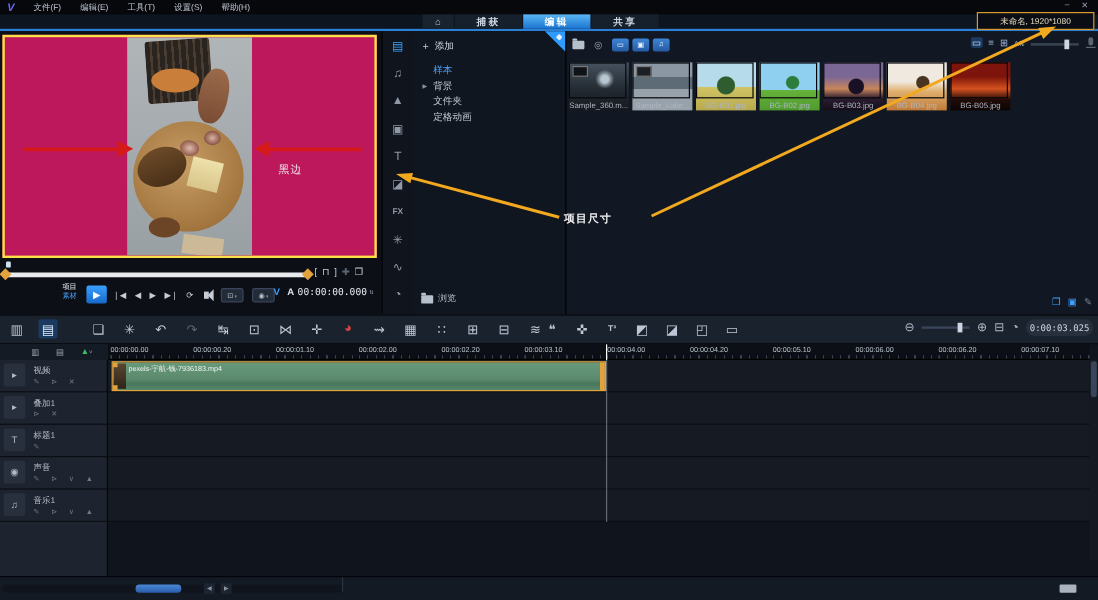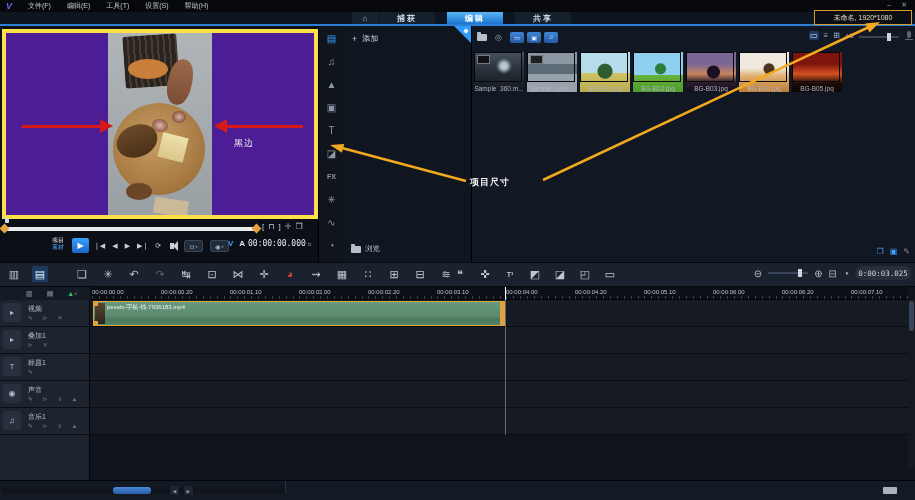--- a/index.html
+++ b/index.html
@@ -11,21 +11,21 @@
   .winctl{position:absolute;right:8px;top:1px;font-size:7px;color:#98a1ac;display:flex;gap:10px;}
   .projbox{position:absolute;right:3px;top:10px;width:96px;height:13px;border:1px solid #d89a2e;background:#0a0e14;display:flex;align-items:center;justify-content:center;font-size:7px;color:#e8dcc0;}
   
   .tabbar{position:absolute;left:0;top:12px;width:915px;height:12px;background:#0d1520;border-bottom:2px solid #2b7fd4;}
   .tabs{position:absolute;left:352px;top:0;height:12px;display:flex;gap:1px;}
   .tab-home{width:26px;height:12px;background:#18232f;display:flex;align-items:center;justify-content:center;color:#aeb8c4;font-size:8px;}
   .tab{width:56px;height:12px;background:#16202c;display:flex;align-items:center;justify-content:center;font-size:8px;font-weight:bold;color:#cfd8e4;letter-spacing:2px;}
   .tab.active{background:linear-gradient(#5ab6f5,#1a74cf);color:#fff;}
   
   .preview{position:absolute;left:0;top:26px;width:318px;height:236px;background:#0c0f15;}
-  .pv-frame{position:absolute;left:2px;top:3px;width:308px;height:182px;border:4px solid #fde047;background:#4c1d95;overflow:hidden;}
+  .pv-frame{position:absolute;left:2px;top:3px;width:308px;height:182px;border:2px solid #fde047;background:#be185d;overflow:hidden;}
   .pv-video{position:absolute;left:102px;top:0;width:104px;height:182px;background:linear-gradient(#b0b5b8,#99a0a4);overflow:hidden;}
   .basket{position:absolute;left:16px;top:2px;width:54px;height:52px;background:repeating-linear-gradient(90deg,#2a2420 0 4px,#4a3c2e 4px 6px),#2a2420;border-radius:3px;transform:rotate(-4deg);}
   .basket-food{position:absolute;left:20px;top:26px;width:40px;height:20px;background:#c97e3a;border-radius:50%;}
   .ham{position:absolute;left:60px;top:26px;width:24px;height:46px;background:linear-gradient(#9a6a4a,#7a4c34);border-radius:45%;transform:rotate(12deg);}
   .board{position:absolute;left:5px;top:70px;width:92px;height:92px;border-radius:50%;background:radial-gradient(circle at 45% 40%,#c69f66,#a4763f 70%,#85582c);}
   .bread{position:absolute;left:8px;top:92px;width:42px;height:32px;border-radius:50%;background:linear-gradient(#6b4a28,#4a3018);transform:rotate(-22deg);}
   .fig1{position:absolute;left:44px;top:86px;width:16px;height:13px;border-radius:50%;background:radial-gradient(#dcbcae,#8a4c3c 80%);transform:rotate(10deg);}
   .fig2{position:absolute;left:64px;top:78px;width:14px;height:12px;border-radius:50%;background:radial-gradient(#d8b4a4,#7e4434 80%);}
   .cheese{position:absolute;left:52px;top:102px;width:26px;height:25px;background:linear-gradient(#eee1ab,#d8c58a);transform:rotate(14deg);}
   .bread2{position:absolute;left:18px;top:150px;width:26px;height:17px;border-radius:50%;background:#6b4526;}
@@ -173,21 +173,21 @@
       <span>–</span>
       <span>✕</span>
     </div>
   </div>
 
   <div class="tabbar">
     <div class="tabs">
       <div class="tab-home">
         <span>⌂</span>
       </div>
-      <div style="display:flex;gap:12px">
+      <div style="display:flex;gap:1px">
         <div class="tab">捕获</div>
           <div class="tab active">编辑</div>
           <div class="tab">共享</div>
       </div>
     </div>
   </div>
 
   <div class="projbox">
     <span>未命名, 1920*1080</span>
   </div>
@@ -274,20 +274,43 @@
         <div class="cat">✳</div>
         <div class="cat">∿</div>
         <div class="cat">◔</div>
     </div>
     <div class="lib-nav">
       <div class="pin"></div>
       <div class="pin-dot"></div>
       <div class="addrow">
         <span class="addplus">+</span>
         <span>添加</span>
+      </div>
+      <div class="navlist">
+
+          <div class="navitem selected">
+            <span class="exp"></span>
+            <span>样本</span>
+          </div>
+
+          <div class="navitem">
+            <span class="exp">▶</span>
+            <span>背景</span>
+          </div>
+
+          <div class="navitem">
+            <span class="exp"></span>
+            <span>文件夹</span>
+          </div>
+
+          <div class="navitem">
+            <span class="exp"></span>
+            <span>定格动画</span>
+          </div>
+
       </div>
       <div class="browserow">
         <span class="folder-ico"></span>
         <span>浏览</span>
       </div>
     </div>
     <div class="lib-main">
       <div class="lib-tb">
         <span class="folder-ico"></span>
         <span class="rec">◎</span>

